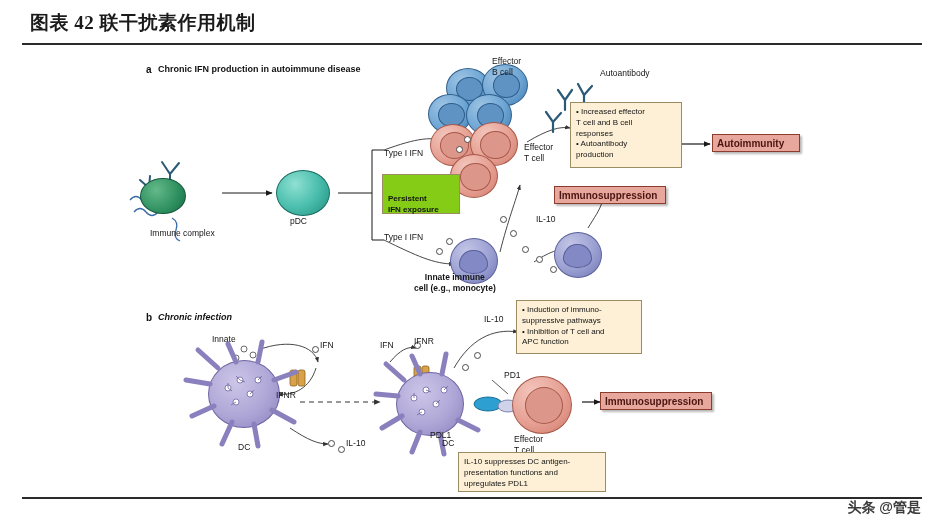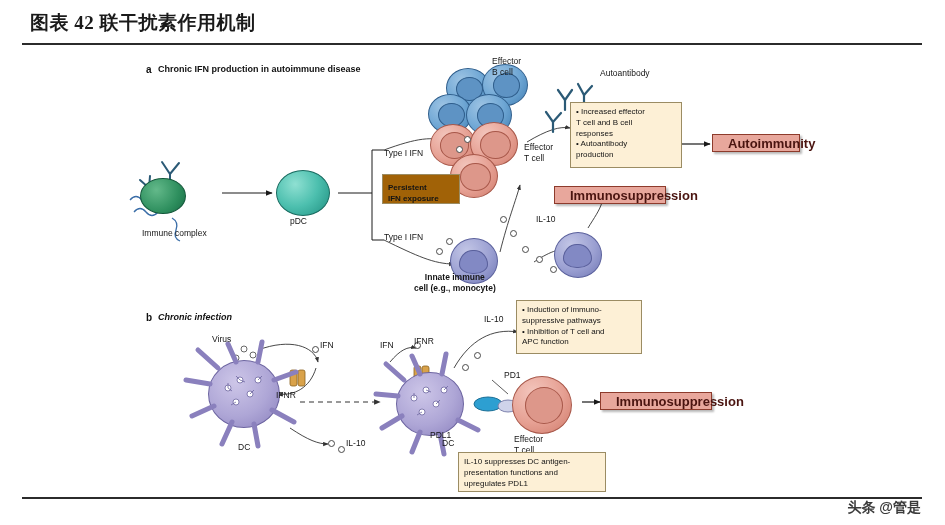--- a/index.html
+++ b/index.html
@@ -96,36 +96,36 @@
     color: #141414;
     line-height: 1.35;
     padding: 4px 5px;
     white-space: pre-line;
     box-sizing: border-box;
   }
   .redbox {
     position: absolute;
     background: #e8a79c;
     border: 1px solid #8d3b2c;
-    font-size: 13px;
+    font-size: 10px;
     font-weight: bold;
     color: #4a1410;
-    padding: 3px 15px;
+    padding: 3px 4px;
     white-space: nowrap;
     box-sizing: border-box;
     box-shadow: 2px 2px 2px rgba(0,0,0,0.28);
   }
   .tanbox {
     position: absolute;
-    background: #a16207;
+    background: #84cc16;
     border: 1px solid #9b8c63;
     font-size: 8px;
     font-weight: bold;
     color: #141414;
-    padding: 8px 5px;
+    padding: 19px 5px;
     line-height: 1.35;
     white-space: pre-line;
     box-sizing: border-box;
   }
   svg.overlay {
     position: absolute;
     left: 0; top: 0;
     width: 900px; height: 444px;
     overflow: visible;
   }
@@ -344,21 +344,21 @@
     <div class="dot" style="left:424px; top:188px;"></div>
     <div class="dot" style="left:414px; top:198px;"></div>
 
     <div class="lbl" style="left:470px; top:6px; text-align:left;">Effector
 B cell</div>
     <div class="lbl" style="left:578px; top:18px;">Autoantibody</div>
     <div class="lbl" style="left:502px; top:92px;">Effector
 T cell</div>
     <div class="lbl" style="left:362px; top:98px;">Type I IFN</div>
     <div class="lbl" style="left:362px; top:182px;">Type I IFN</div>
-    <div class="lbl" style="left:108px; top:178px;padding-left:12px;">Immune complex</div>
+    <div class="lbl" style="left:116px; top:178px;padding-left:12px;">Immune complex</div>
     <div class="lbl" style="left:268px; top:166px;">pDC</div>
     <div class="lbl" style="left:514px; top:164px;">IL-10</div>
     <div class="lbl" style="left:392px; top:222px; text-align:center;font-weight:bold;">Innate immune
 cell (e.g., monocyte)</div>
 
     <div class="tanbox" style="left:360px; top:124px; width:78px; height:30px;">Persistent
 IFN exposure</div>
     <div class="callout" style="left:548px; top:52px; width:112px; height:66px;">• Increased effector
   T cell and B cell
   responses
@@ -423,21 +423,21 @@
         <div class="nuc"></div>
       </div>
 
     <div class="dot" style="left:306px; top:390px;"></div>
     <div class="dot" style="left:316px; top:396px;"></div>
     <div class="dot" style="left:440px; top:314px;"></div>
     <div class="dot" style="left:452px; top:302px;"></div>
     <div class="dot" style="left:290px; top:296px;"></div>
     <div class="dot" style="left:392px; top:292px;"></div>
 
-    <div class="lbl" style="left:190px; top:284px;">Virus</div>
+    <div class="lbl" style="left:190px; top:284px;">Innate</div>
     <div class="lbl" style="left:298px; top:290px;">IFN</div>
     <div class="lbl" style="left:254px; top:340px;">IFNR</div>
     <div class="lbl" style="left:216px; top:392px;">DC</div>
     <div class="lbl" style="left:324px; top:388px;">IL-10</div>
     <div class="lbl" style="left:358px; top:290px;">IFN</div>
     <div class="lbl" style="left:392px; top:286px;">IFNR</div>
     <div class="lbl" style="left:462px; top:264px;">IL-10</div>
     <div class="lbl" style="left:482px; top:320px;">PD1</div>
     <div class="lbl" style="left:408px; top:380px;">PDL1</div>
     <div class="lbl" style="left:420px; top:388px;">DC</div>

